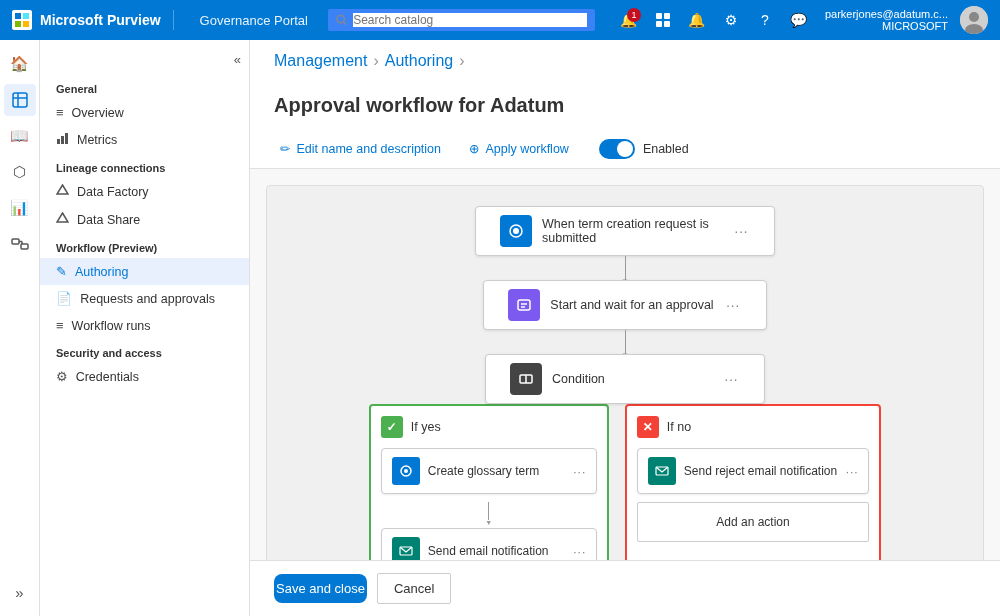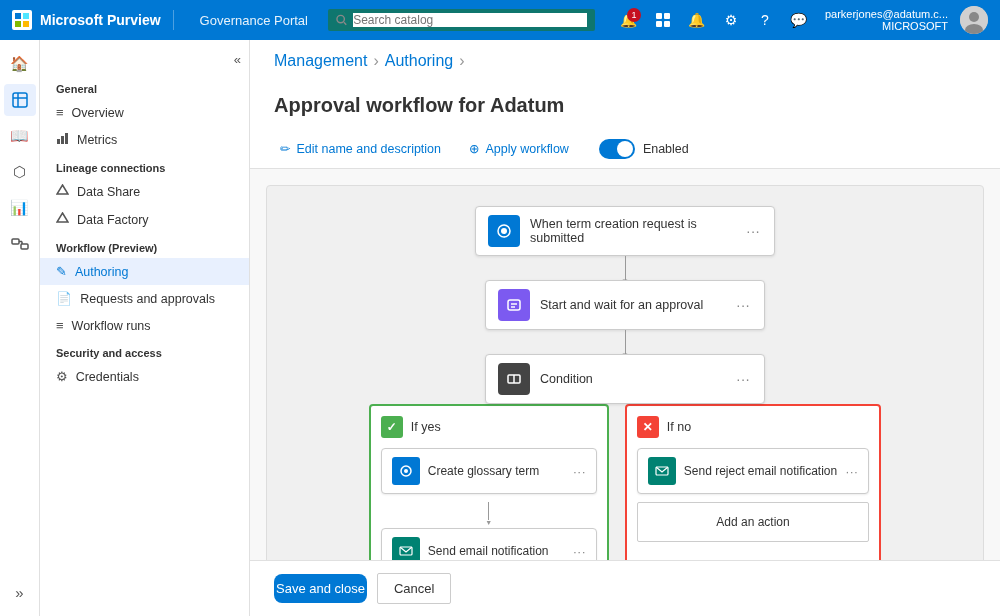--- a/index.html
+++ b/index.html
@@ -38,21 +38,21 @@
     .topbar-portal {
       color: rgba(255,255,255,0.9);
       font-size: 13px;
     }
     .topbar-search {
       flex: 1;
       max-width: 320px;
       margin: 0 20px;
       display: flex;
       align-items: center;
-      background: #0f766e;
+      background: #3b82f6;
       border-radius: 2px;
       padding: 4px 8px;
       gap: 6px;
     }
     .topbar-search input {
       border: none;
       outline: none;
       font-size: 12px;
       color: #555;
       width: 100%;
@@ -252,21 +252,21 @@
     }
 
     
     .workflow-node {
       background: white;
       border: 1px solid #ccc;
       border-radius: 4px;
       display: flex;
       align-items: center;
       gap: 10px;
-      padding: 8px 12px;
+      padding: 8px 24px;
       min-width: 280px;
       max-width: 300px;
       position: relative;
       box-shadow: 0 1px 3px rgba(0,0,0,0.1);
     }
     .workflow-node-icon {
       width: 32px; height: 32px;
       border-radius: 4px;
       display: flex; align-items: center; justify-content: center;
       flex-shrink: 0;
@@ -512,29 +512,29 @@
       <span>Metrics</span>
     </div>
 
     <div class="sidebar-section-title">Lineage connections</div>
     <div class="sidebar-item">
       <span class="sidebar-item-icon">
         <svg width="13" height="13" viewBox="0 0 13 13" fill="none">
           <polygon points="6.5,1 12,10 1,10" stroke="#555" stroke-width="1.5" fill="none"></polygon>
         </svg>
       </span>
-      <span>Data Share</span>
+      <span>Data Factory</span>
     </div>
     <div class="sidebar-item">
       <span class="sidebar-item-icon">
         <svg width="13" height="13" viewBox="0 0 13 13" fill="none">
           <polygon points="6.5,1 12,10 1,10" stroke="#555" stroke-width="1.5" fill="none"></polygon>
         </svg>
       </span>
-      <span>Data Factory</span>
+      <span>Data Share</span>
     </div>
 
     <div class="sidebar-section-title">Workflow (Preview)</div>
     <div class="sidebar-item active">
       <span class="sidebar-item-icon">✎</span>
       <span>Authoring</span>
     </div>
     <div class="sidebar-item">
       <span class="sidebar-item-icon">📄</span>
       <span>Requests and approvals</span>

